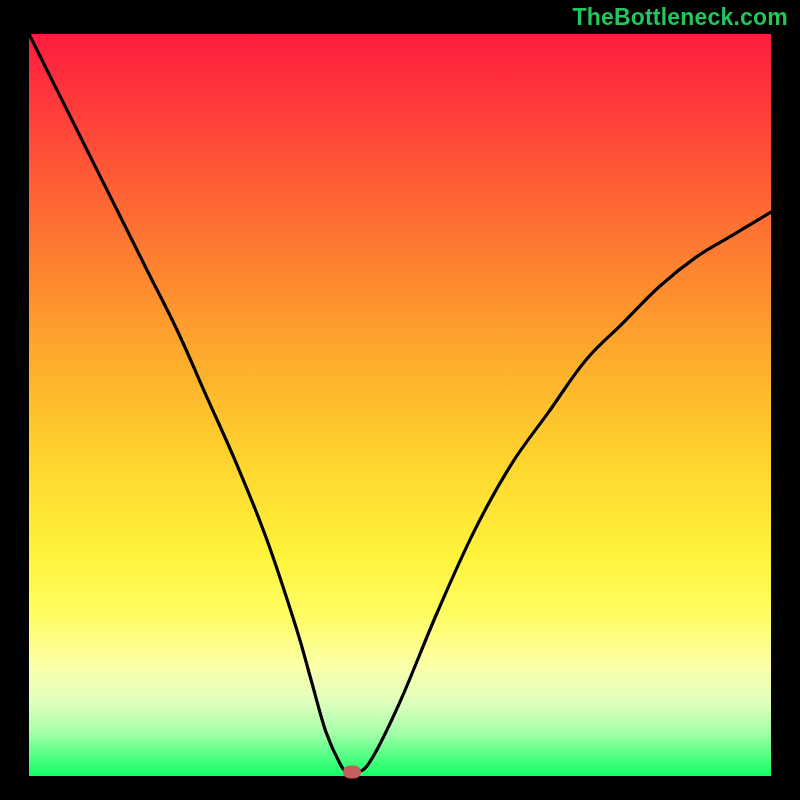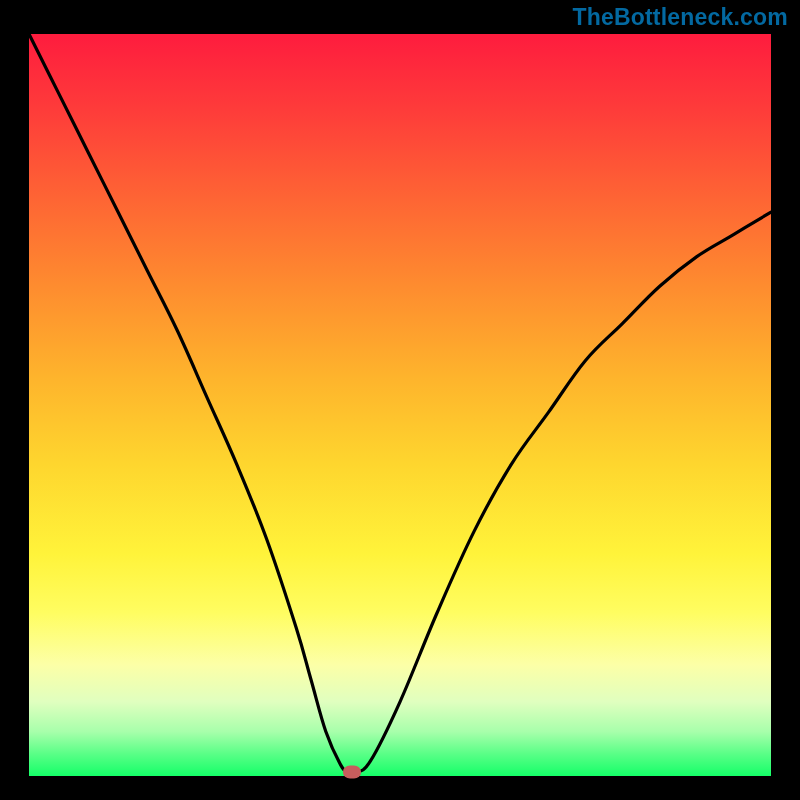--- a/index.html
+++ b/index.html
@@ -16,21 +16,21 @@
     top: 0;
     left: 0;
     width: 800px;
     height: 800px;
     background: #000;
   }
   .watermark {
     position: absolute;
     top: 4px;
     right: 12px;
-    color: #0369a1;
+    color: #22c55e;
     font-size: 23px;
     font-weight: 600;
     letter-spacing: 0.2px;
     user-select: none;
   }
   .plot {
     position: absolute;
     left: 29px;
     top: 34px;
     width: 742px;

